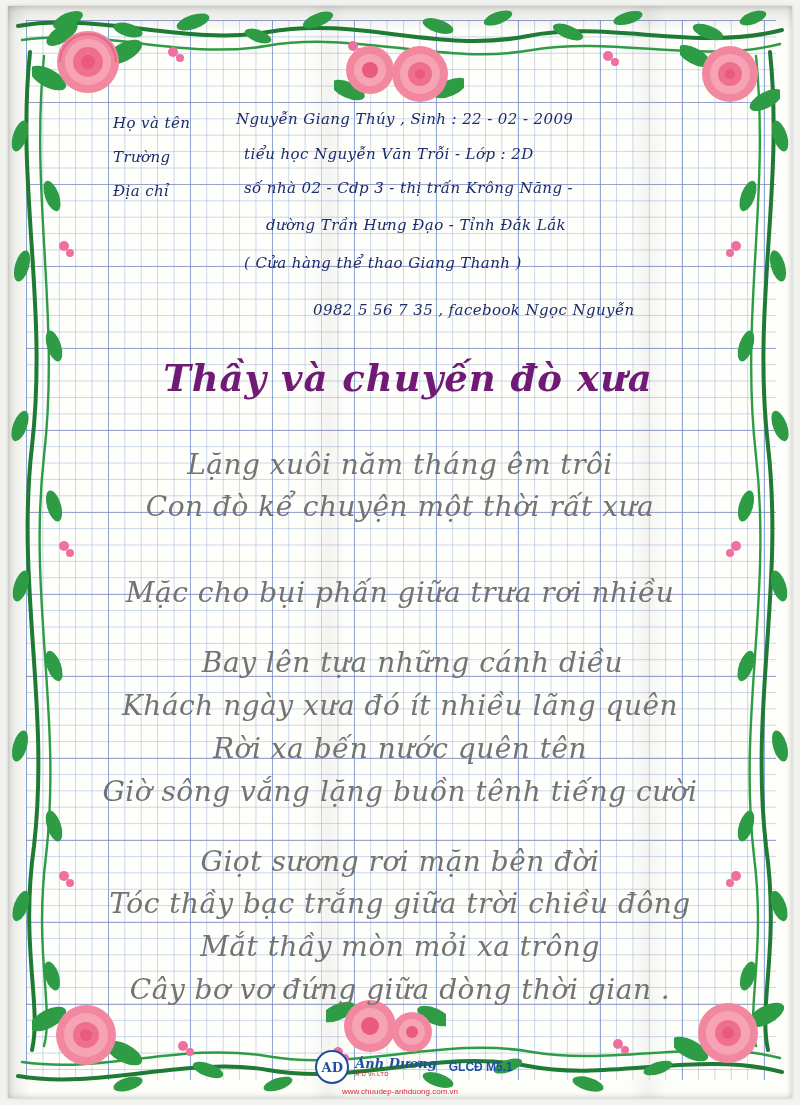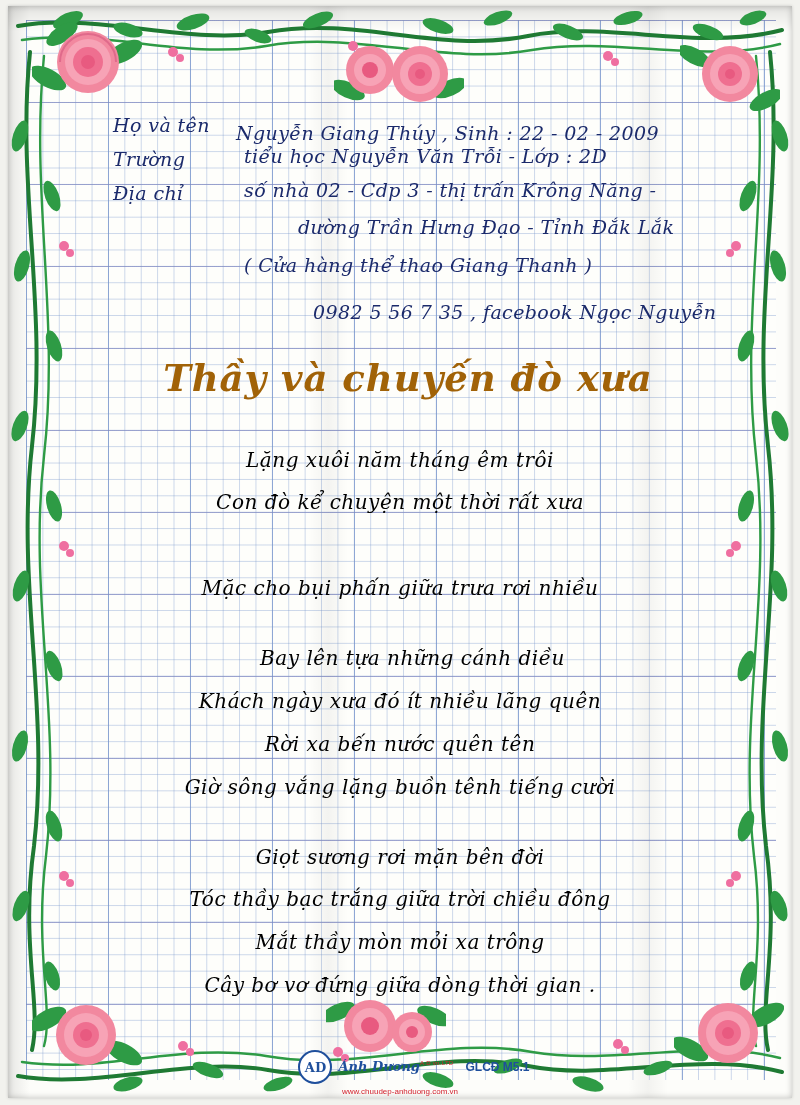--- a/index.html
+++ b/index.html
@@ -96,43 +96,43 @@
 
   
   .hand {
     position: absolute;
     font-family: "DejaVu Serif", serif;
     font-style: italic;
     color: #1b2a6b;
     white-space: nowrap;
     letter-spacing: 0.4px;
   }
-  .hdr { font-size: 19px; }
+  .hdr { font-size: 15px; }
 
   .title {
     position:absolute;
     left: 0; right: 0;
     text-align: center;
     font-family: "DejaVu Serif", serif;
     font-style: italic;
     font-weight: bold;
-    color: #a16207;
+    color: #701a75;
     font-size: 37px;
     letter-spacing: 1px;
     padding-left: 16px;
   }
 
   .poem-line {
     position: absolute;
     left: 0; right: 0;
     text-align: center;
     font-family: "DejaVu Serif", serif;
     font-style: italic;
-    color: #000000;
-    font-size: 20px;
+    color: #737373;
+    font-size: 28px;
     letter-spacing: 0.5px;
   }
 
   
   .footer {
     position: absolute;
     left: 0; right: 0;
     bottom: 14px;
     display: flex;
     align-items: center;
@@ -144,21 +144,21 @@
     width: 30px; height: 30px;
     border-radius: 50%;
     border: 2px solid #1f4f9c;
     display:flex; align-items:center; justify-content:center;
     color:#1f4f9c;
     font-size: 13px;
     font-weight:bold;
     background:#fff;
   }
   .brand {
-    display:flex; line-height:1.05;
+    display:flex; flex-direction:column; line-height:1.05;
   }
   .brand-name {
     font-family: "DejaVu Serif", serif;
     font-style: italic;
     font-weight: bold;
     color: #1f4f9c;
     font-size: 13px;
   }
   .brand-sub {
     font-family: "Liberation Sans", sans-serif;
@@ -399,29 +399,29 @@
           <ellipse cx="92" cy="28" rx="20" ry="9" transform="rotate(-28 92 28)"></ellipse>
         </g>
         <circle cx="54" cy="46" r="30" fill="#f2889f"></circle>
         <circle cx="54" cy="46" r="22" fill="#f7a3b6"></circle>
         <circle cx="54" cy="46" r="13" fill="#ef6f90"></circle>
         <circle cx="54" cy="46" r="6" fill="#e85a80"></circle>
       </svg>
     </div>
 
     <div class="hand hdr" style="left:105px; top:108px;">Họ và tên</div>
-    <div class="hand hdr" style="left:228px; top:104px;margin-top:12px;">Nguyễn Giang Thúy , Sinh : 22 - 02 - 2009</div>
+    <div class="hand hdr" style="left:228px; top:104px;">Nguyễn Giang Thúy , Sinh : 22 - 02 - 2009</div>
 
     <div class="hand hdr" style="left:105px; top:142px;">Trường</div>
     <div class="hand hdr" style="left:236px; top:139px;">tiểu học Nguyễn Văn Trỗi - Lớp : 2D</div>
 
     <div class="hand hdr" style="left:105px; top:176px;">Địa chỉ</div>
     <div class="hand hdr" style="left:236px; top:173px;">số nhà 02 - Cdp 3 - thị trấn Krông Năng -</div>
 
-    <div class="hand hdr" style="left:258px; top:210px;margin-left:32px;">dường Trần Hưng Đạo - Tỉnh Đắk Lắk</div>
+    <div class="hand hdr" style="left:258px; top:210px;">dường Trần Hưng Đạo - Tỉnh Đắk Lắk</div>
     <div class="hand hdr" style="left:236px; top:248px;">( Cửa hàng thể thao Giang Thanh )</div>
 
     <div class="hand hdr" style="left:305px; top:295px;">0982 5 56 7 35 , facebook Ngọc Nguyễn</div>
 
     <div class="title" style="top:350px;">Thầy và chuyến đò xưa</div>
 
     <div class="poem-line" style="top:442px;">Lặng xuôi năm tháng êm trôi</div>
     <div class="poem-line" style="top:484px;">Con đò kể chuyện một thời rất xưa</div>
     <div class="poem-line" style="top:570px;">Mặc cho bụi phấn giữa trưa rơi nhiều</div>
 

